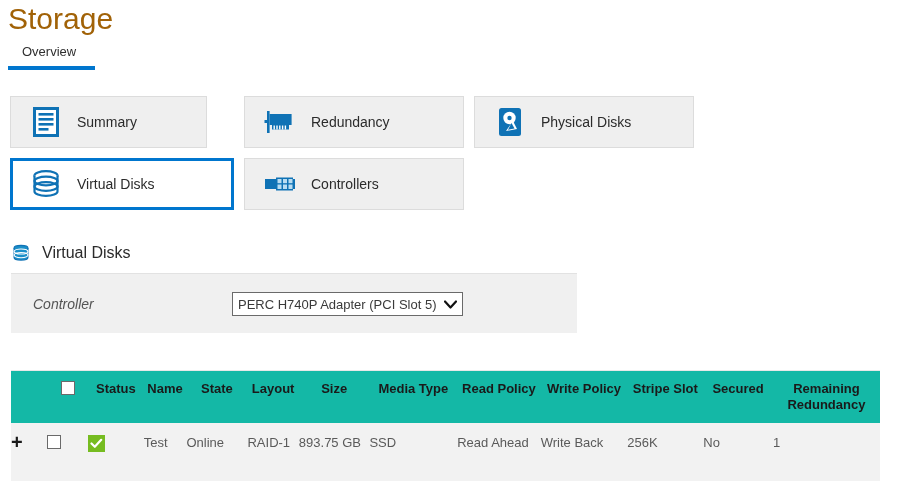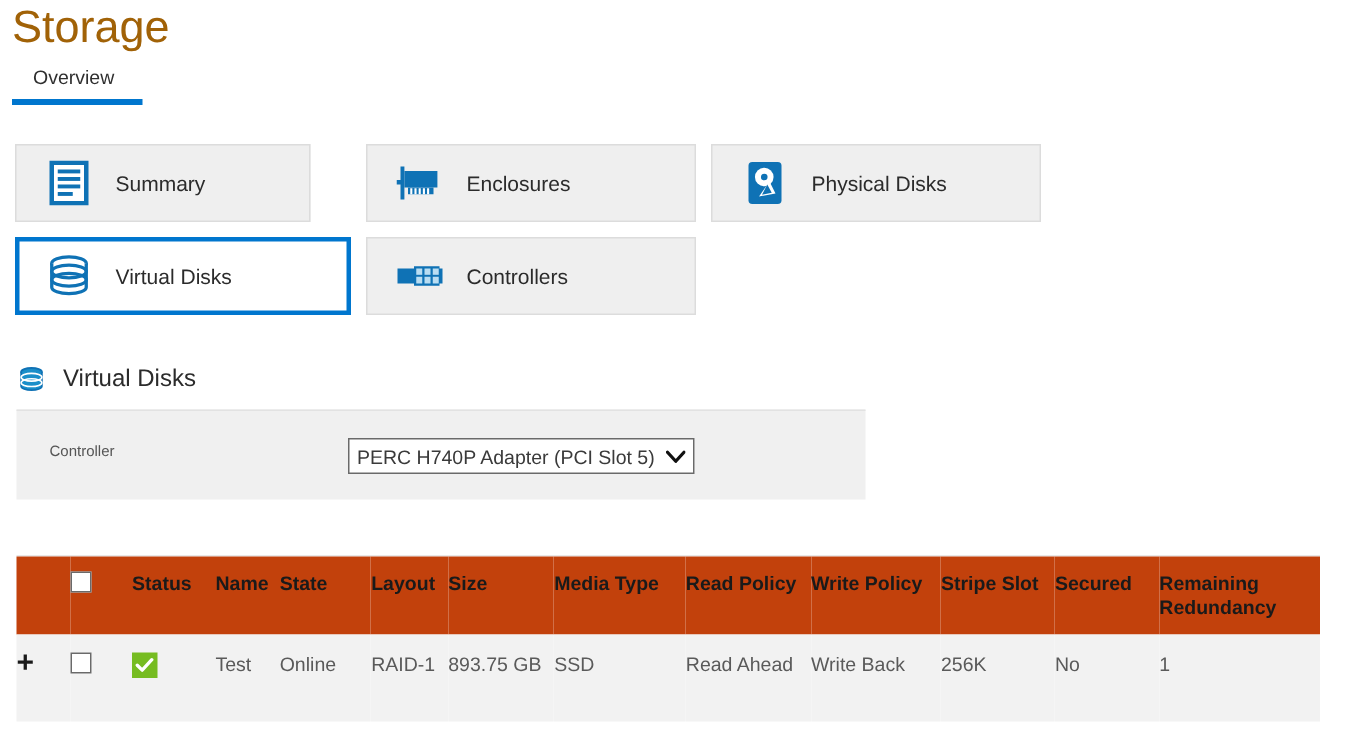--- a/index.html
+++ b/index.html
@@ -96,22 +96,23 @@
   .controller-panel {
     position: absolute;
     left: 11px; top: 273px;
     width: 566px; height: 60px;
     background: #f0f0f0;
     border-top: 1px solid #e2e2e2;
   }
   .controller-label {
     position: absolute;
     left: 22px; top: 22px;
-    font-size: 10px;
+    font-size: 14px;
     color: #555555;
+    font-style: italic;
   }
   .controller-select-wrap {
     position: absolute;
     left: 221px; top: 18px;
     width: 231px; height: 24px;
     border: 1px solid #6a6a6a;
     background: #ffffff;
     display: flex; align-items: center;
     cursor: pointer;
   }
@@ -126,27 +127,27 @@
 
   
   .vd-table {
     position: absolute;
     left: 11px; top: 370px;
     width: 869px;
     border-top: 1px solid #e8e8e8;
   }
   table { border-collapse: collapse; width: 869px; table-layout: fixed; }
   thead th {
-    text-align: left;
+    text-align: center;
     font-size: 13px;
     font-weight: bold;
     color: #1a1a1a;
     padding: 10px 0 10px 0;
     vertical-align: top;
-    background: #c2410c;
+    background: #14b8a6;
     line-height: 16px;
   }
   tbody td {
     font-size: 13px;
     color: #5a5a5a;
     background: #f2f2f2;
     padding: 12px 0 12px 0;
     vertical-align: top;
     line-height: 16px;
   }
@@ -224,21 +225,21 @@
           <rect x="0.5" y="12" width="3" height="3" fill="#0f72b5"></rect>
           <rect x="5.6" y="6" width="22" height="11" fill="#0f72b5"></rect>
           <rect x="8" y="17" width="17" height="4.5" fill="#0f72b5"></rect>
           <rect x="9.5" y="17.5" width="1.4" height="4" fill="#ffffff"></rect>
           <rect x="12.3" y="17.5" width="1.4" height="4" fill="#ffffff"></rect>
           <rect x="15.1" y="17.5" width="1.4" height="4" fill="#ffffff"></rect>
           <rect x="17.9" y="17.5" width="1.4" height="4" fill="#ffffff"></rect>
           <rect x="20.7" y="17.5" width="1.4" height="4" fill="#ffffff"></rect>
         </svg>
       </span>
-      <span class="tile-label">Enclosures</span>
+      <span class="tile-label">Redundancy</span>
     </div>
 
     <div class="tile" id="tile-physical-disks">
       <span class="tile-icon">
         <svg width="26" height="30" viewBox="0 0 26 30">
           <rect x="2" y="1" width="22" height="28" rx="2.5" fill="#0f72b5"></rect>
           <circle cx="12.5" cy="11" r="6.2" fill="#ffffff"></circle>
           <circle cx="12.5" cy="11" r="2.2" fill="#0f72b5"></circle>
           <path d="M16 14 L20 22 L9 24 Z" fill="#ffffff"></path>
           <path d="M14.5 16 L17.5 21.5 L11 22.8 Z" fill="#0f72b5"></path>

